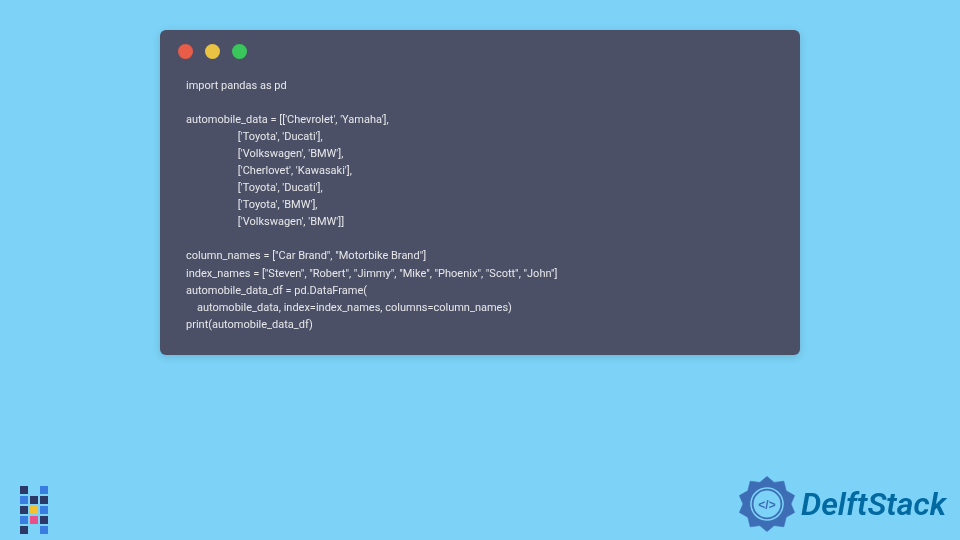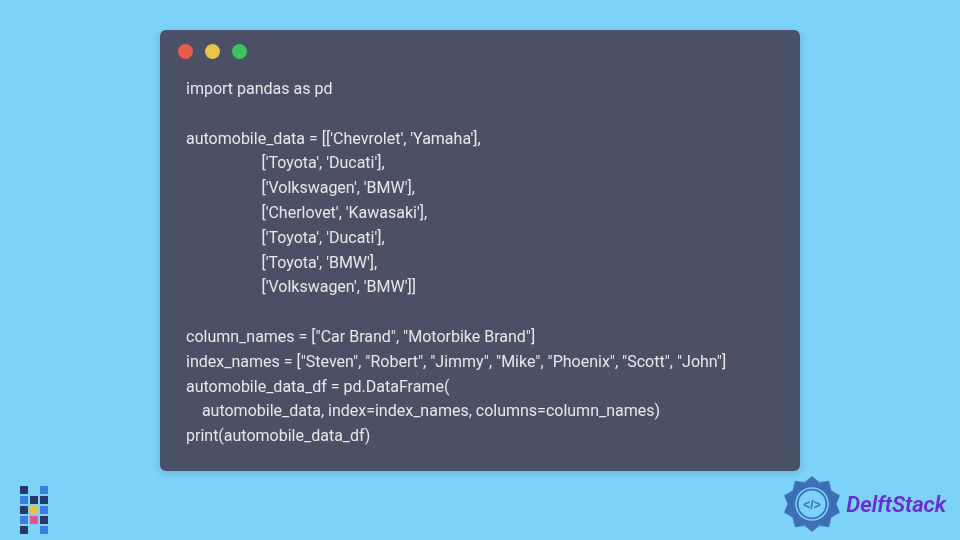--- a/index.html
+++ b/index.html
@@ -30,21 +30,21 @@
     width: 15px;
     height: 15px;
     border-radius: 50%;
   }
   .dot-red { background: #e85c48; }
   .dot-yellow { background: #e9c341; }
   .dot-green { background: #39c75c; }
   .code-body {
     padding: 12px 26px 22px 26px;
     color: #e8e8ea;
-    font-size: 16px;
+    font-size: 11px;
     line-height: 1.55;
     white-space: pre;
     font-family: -apple-system, "Segoe UI", Roboto, Arial, sans-serif;
   }
   .logo-left {
     position: absolute;
     left: 10px;
     bottom: 6px;
     width: 48px;
     height: 48px;
@@ -63,24 +63,24 @@
   .c-no { background: transparent; }
   .logo-right {
     position: absolute;
     right: 14px;
     bottom: 6px;
     display: flex;
     align-items: center;
     gap: 4px;
   }
   .ds-text {
-    font-size: 22px;
+    font-size: 32px;
     font-style: italic;
     font-weight: 600;
-    color: #6d28d9;
+    color: #0369a1;
   }
   .ds-badge { width: 60px; height: 60px; position: relative; }
   .ds-badge svg { width: 60px; height: 60px; }
 </style>
 </head>
 <body>
 
 <div class="code-window">
   <div class="titlebar">
     <div class="dot dot-red"></div>

